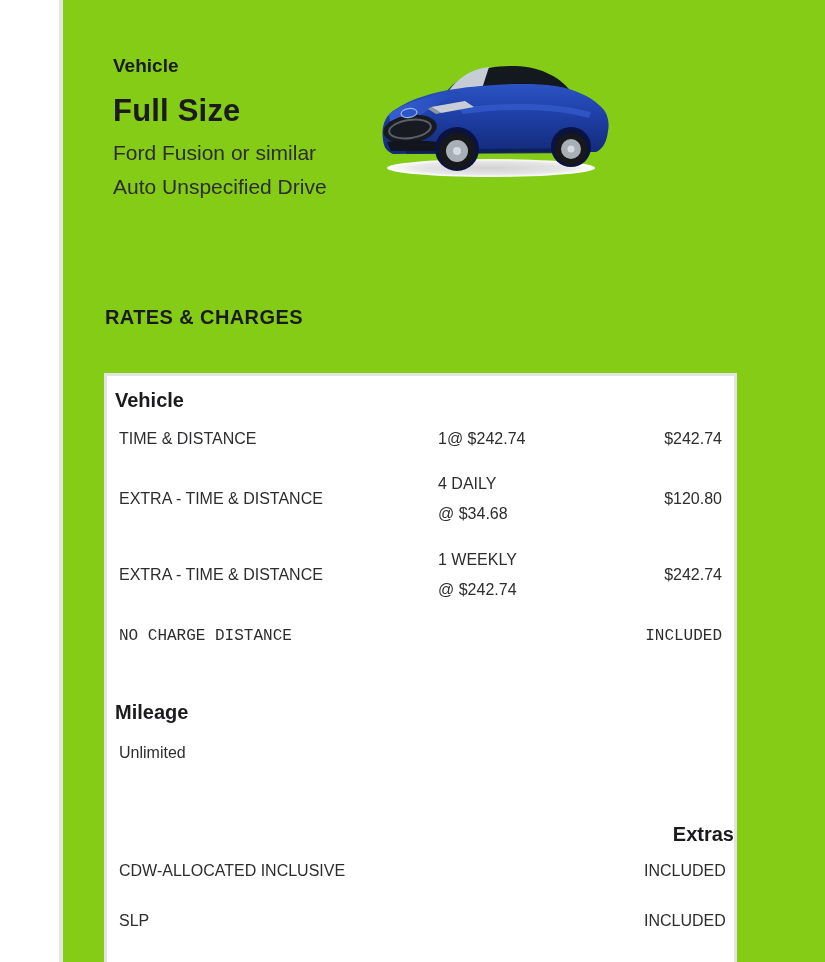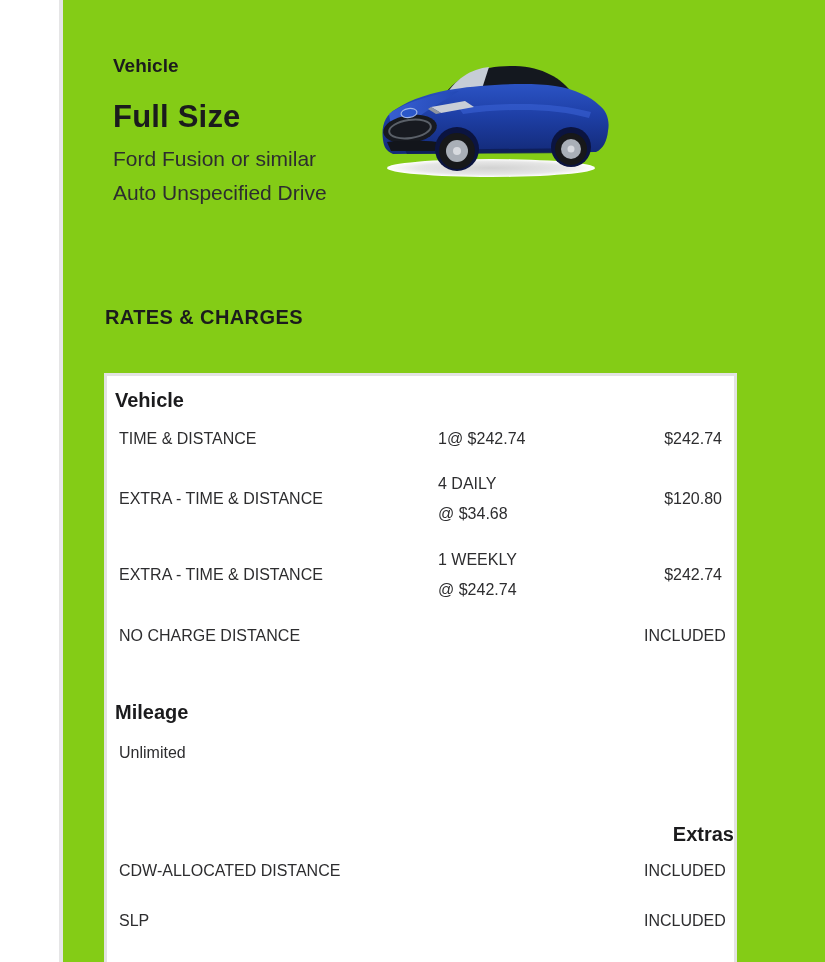--- a/index.html
+++ b/index.html
@@ -36,21 +36,21 @@
     font-size: 19px;
     font-weight: bold;
     color: #1b1b1d;
     line-height: 20px;
   }
   .v-class {
     font-size: 31px;
     font-weight: bold;
     color: #1b1b1d;
     line-height: 34px;
-    margin-top: 24px;
+    margin-top: 18px;
     letter-spacing: 0.2px;
   }
   .v-model {
     font-size: 21px;
     color: #2d2d2f;
     line-height: 24px;
     margin-top: 13px;
   }
   .v-drive {
     font-size: 21px;
@@ -102,21 +102,21 @@
     grid-template-columns: 303px 190px 1fr;
     align-items: center;
     padding-left: 12px;
     padding-right: 12px;
     font-size: 16px;
     color: #2d2d2f;
     gap: 16px;
   }
   .r-h44 { min-height: 44px; }
   .r-h76 { min-height: 76px; }
-  .r-h46 { min-height: 46px; }
+  .r-h46 { min-height: 46px; font-family: Liberation Mono, monospace; }
   .r-h56 { min-height: 56px; }
   .r-h52 { min-height: 52px; }
   .r-h48 { min-height: 48px; }
   .cell-label { text-align: left; }
   .cell-detail { text-align: left; }
   .detail-line { line-height: 30px; }
   .cell-amount { text-align: right; }
 </style>
 </head>
 <body>
@@ -231,21 +231,21 @@
 
     <div class="row r-h56">
       <div class="cell-label">Unlimited</div>
       <div class="cell-detail"></div>
       <div class="cell-amount"></div>
     </div>
 
     <div class="group-header gh-extras">Extras</div>
 
     <div class="row r-h52">
-      <div class="cell-label">CDW-ALLOCATED DISTANCE</div>
+      <div class="cell-label">CDW-ALLOCATED INCLUSIVE</div>
       <div class="cell-detail"></div>
       <div class="cell-amount">INCLUDED</div>
     </div>
 
     <div class="row r-h48">
       <div class="cell-label">SLP</div>
       <div class="cell-detail"></div>
       <div class="cell-amount">INCLUDED</div>
     </div>
 

